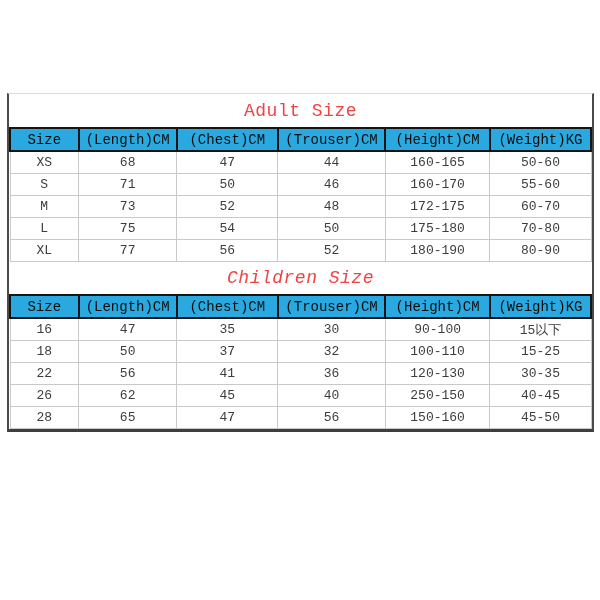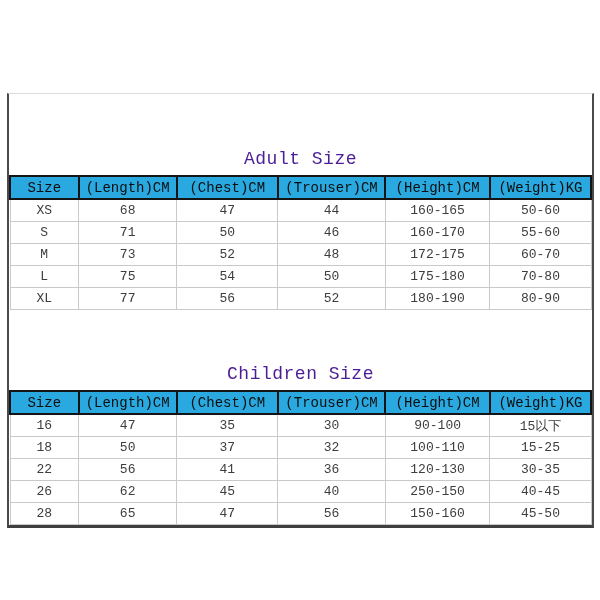--- a/index.html
+++ b/index.html
@@ -21,24 +21,23 @@
     border-bottom: 3px solid #3f3f3f;
     background: #ffffff;
   }
   .section-title {
     height: 33px;
     display: flex;
     align-items: center;
     justify-content: center;
     font-size: 18px;
     letter-spacing: 0.5px;
-    color: #4c1d95;
-    margin-top: 48px;
-  }
-  .section-title.children { height: 32px; }
+    color: #ef4444;
+  }
+  .section-title.children { height: 32px; font-style: italic; }
   table {
     border-collapse: collapse;
     width: 100%;
     table-layout: fixed;
     border-radius: 17px;
   }
   thead th {
     background: #29A9E0;
     border: 2px solid #141414;
     font-weight: normal;

